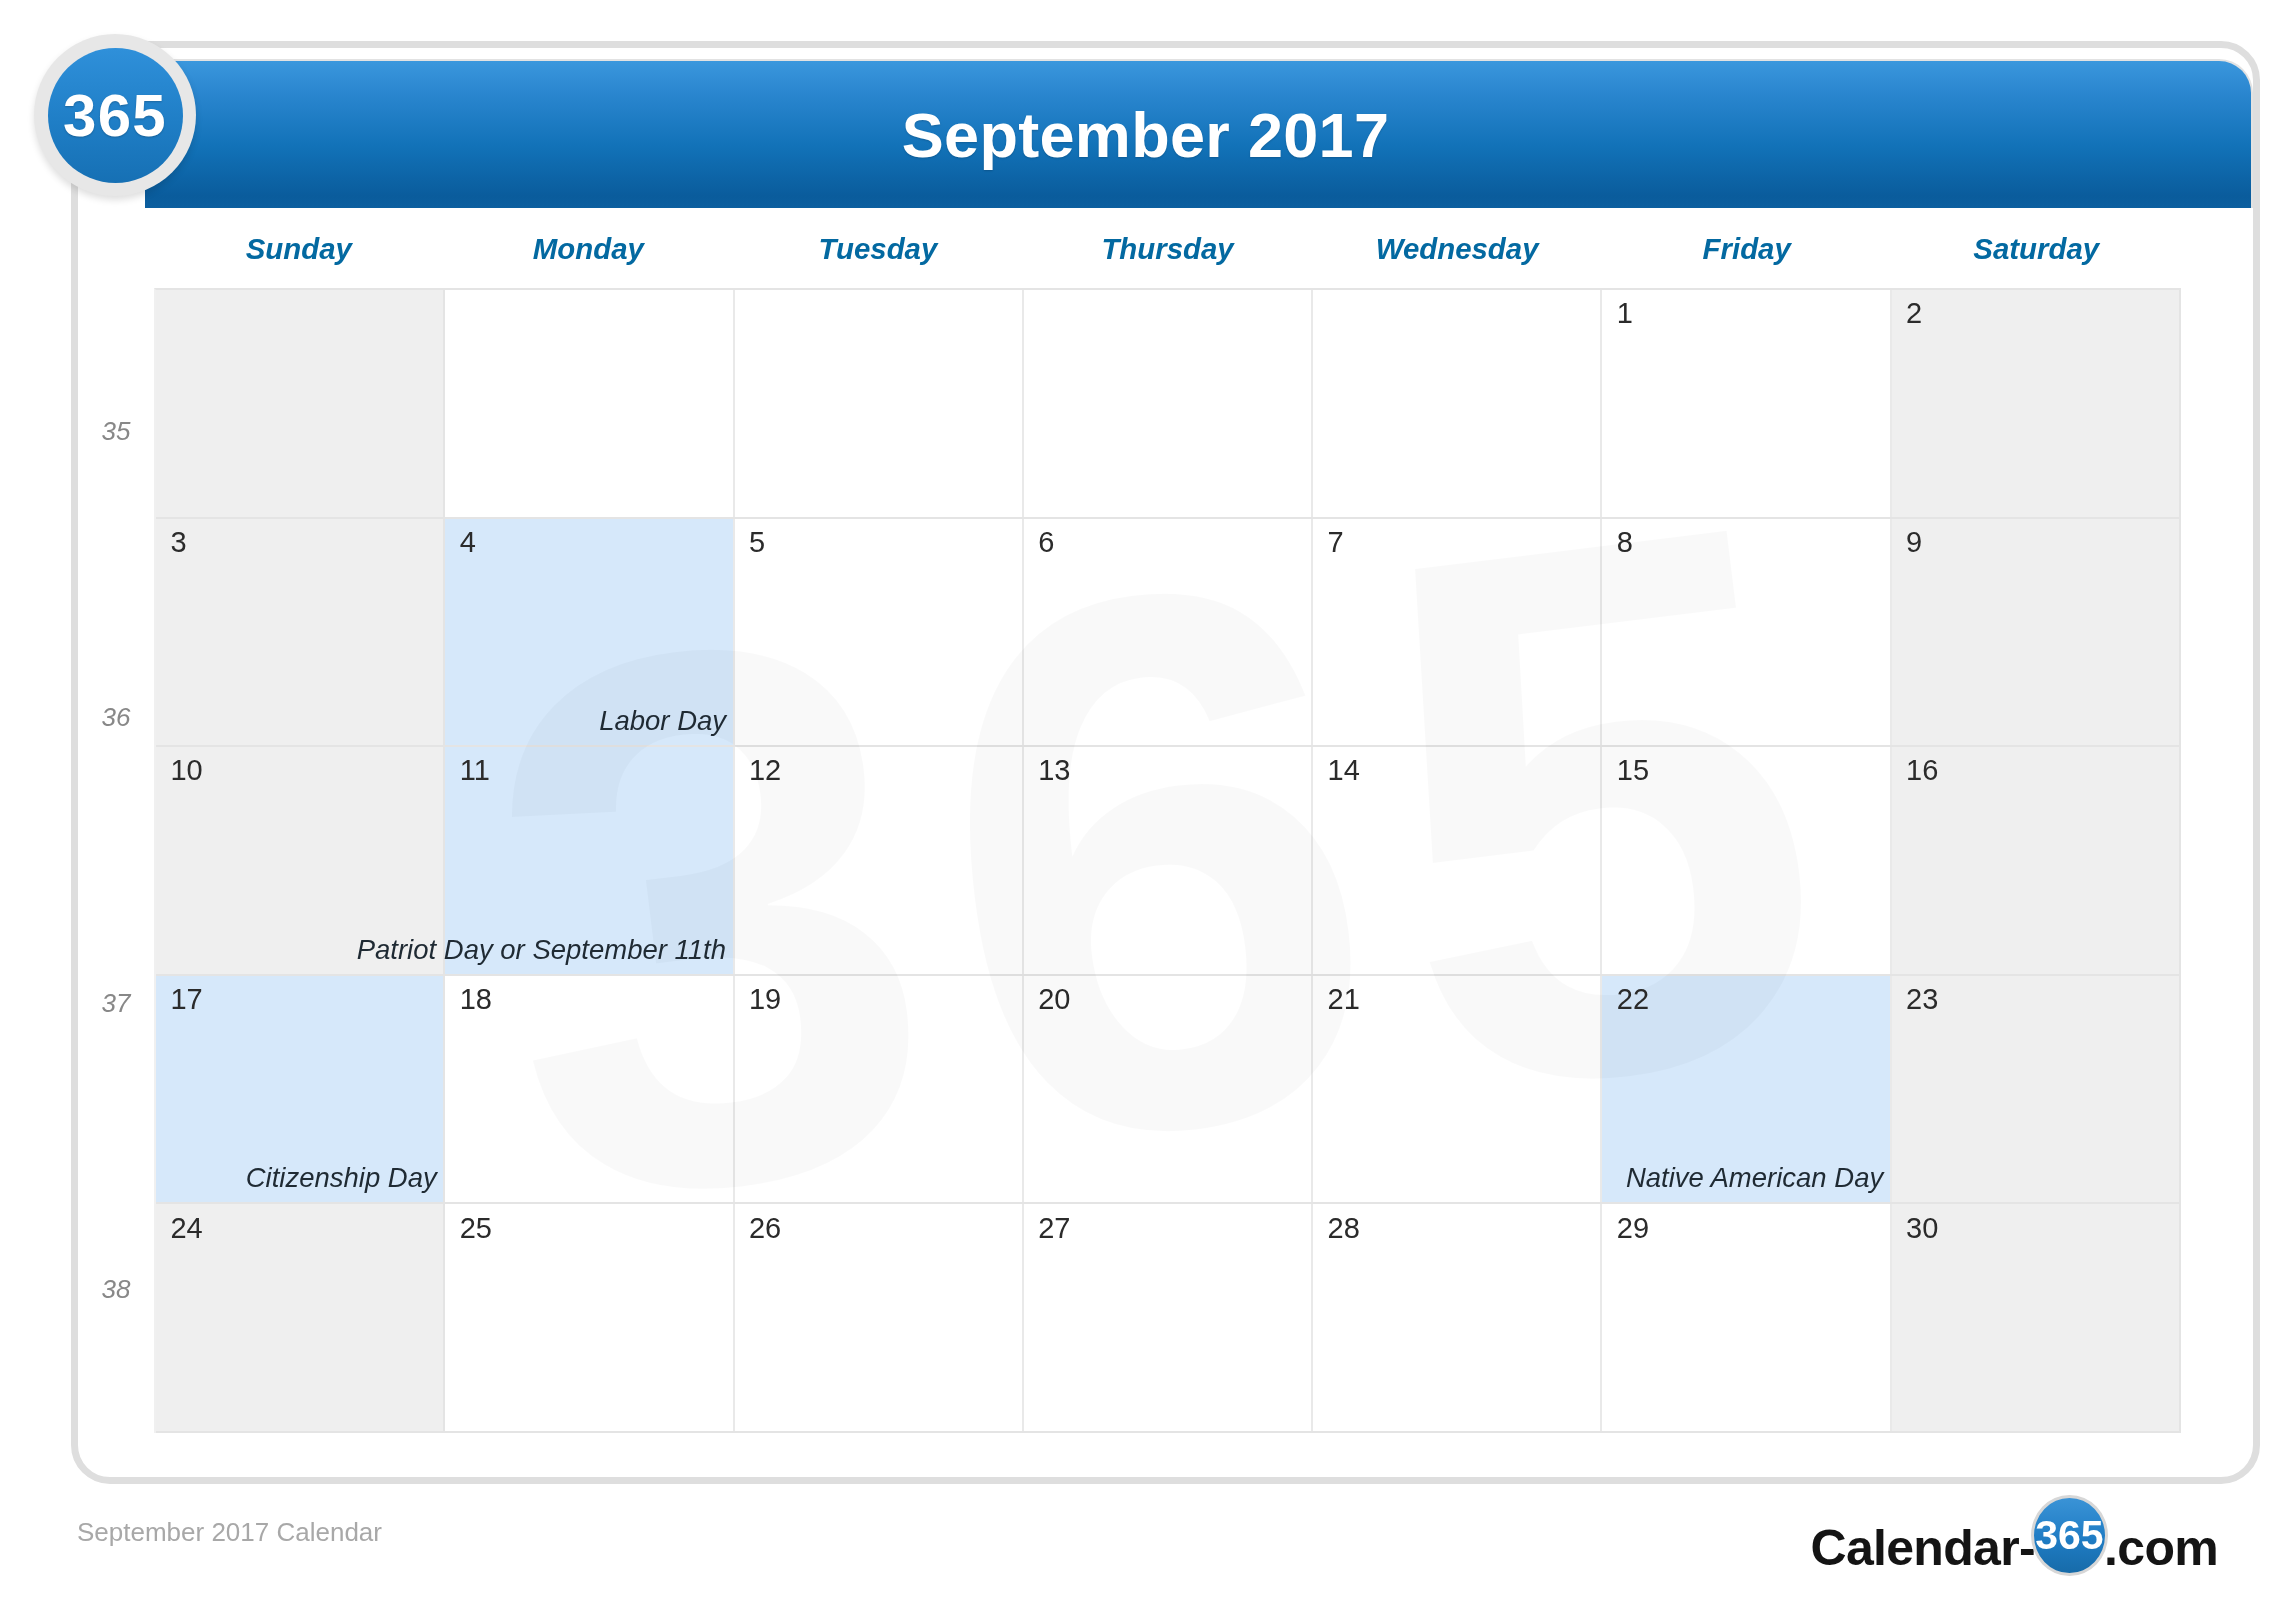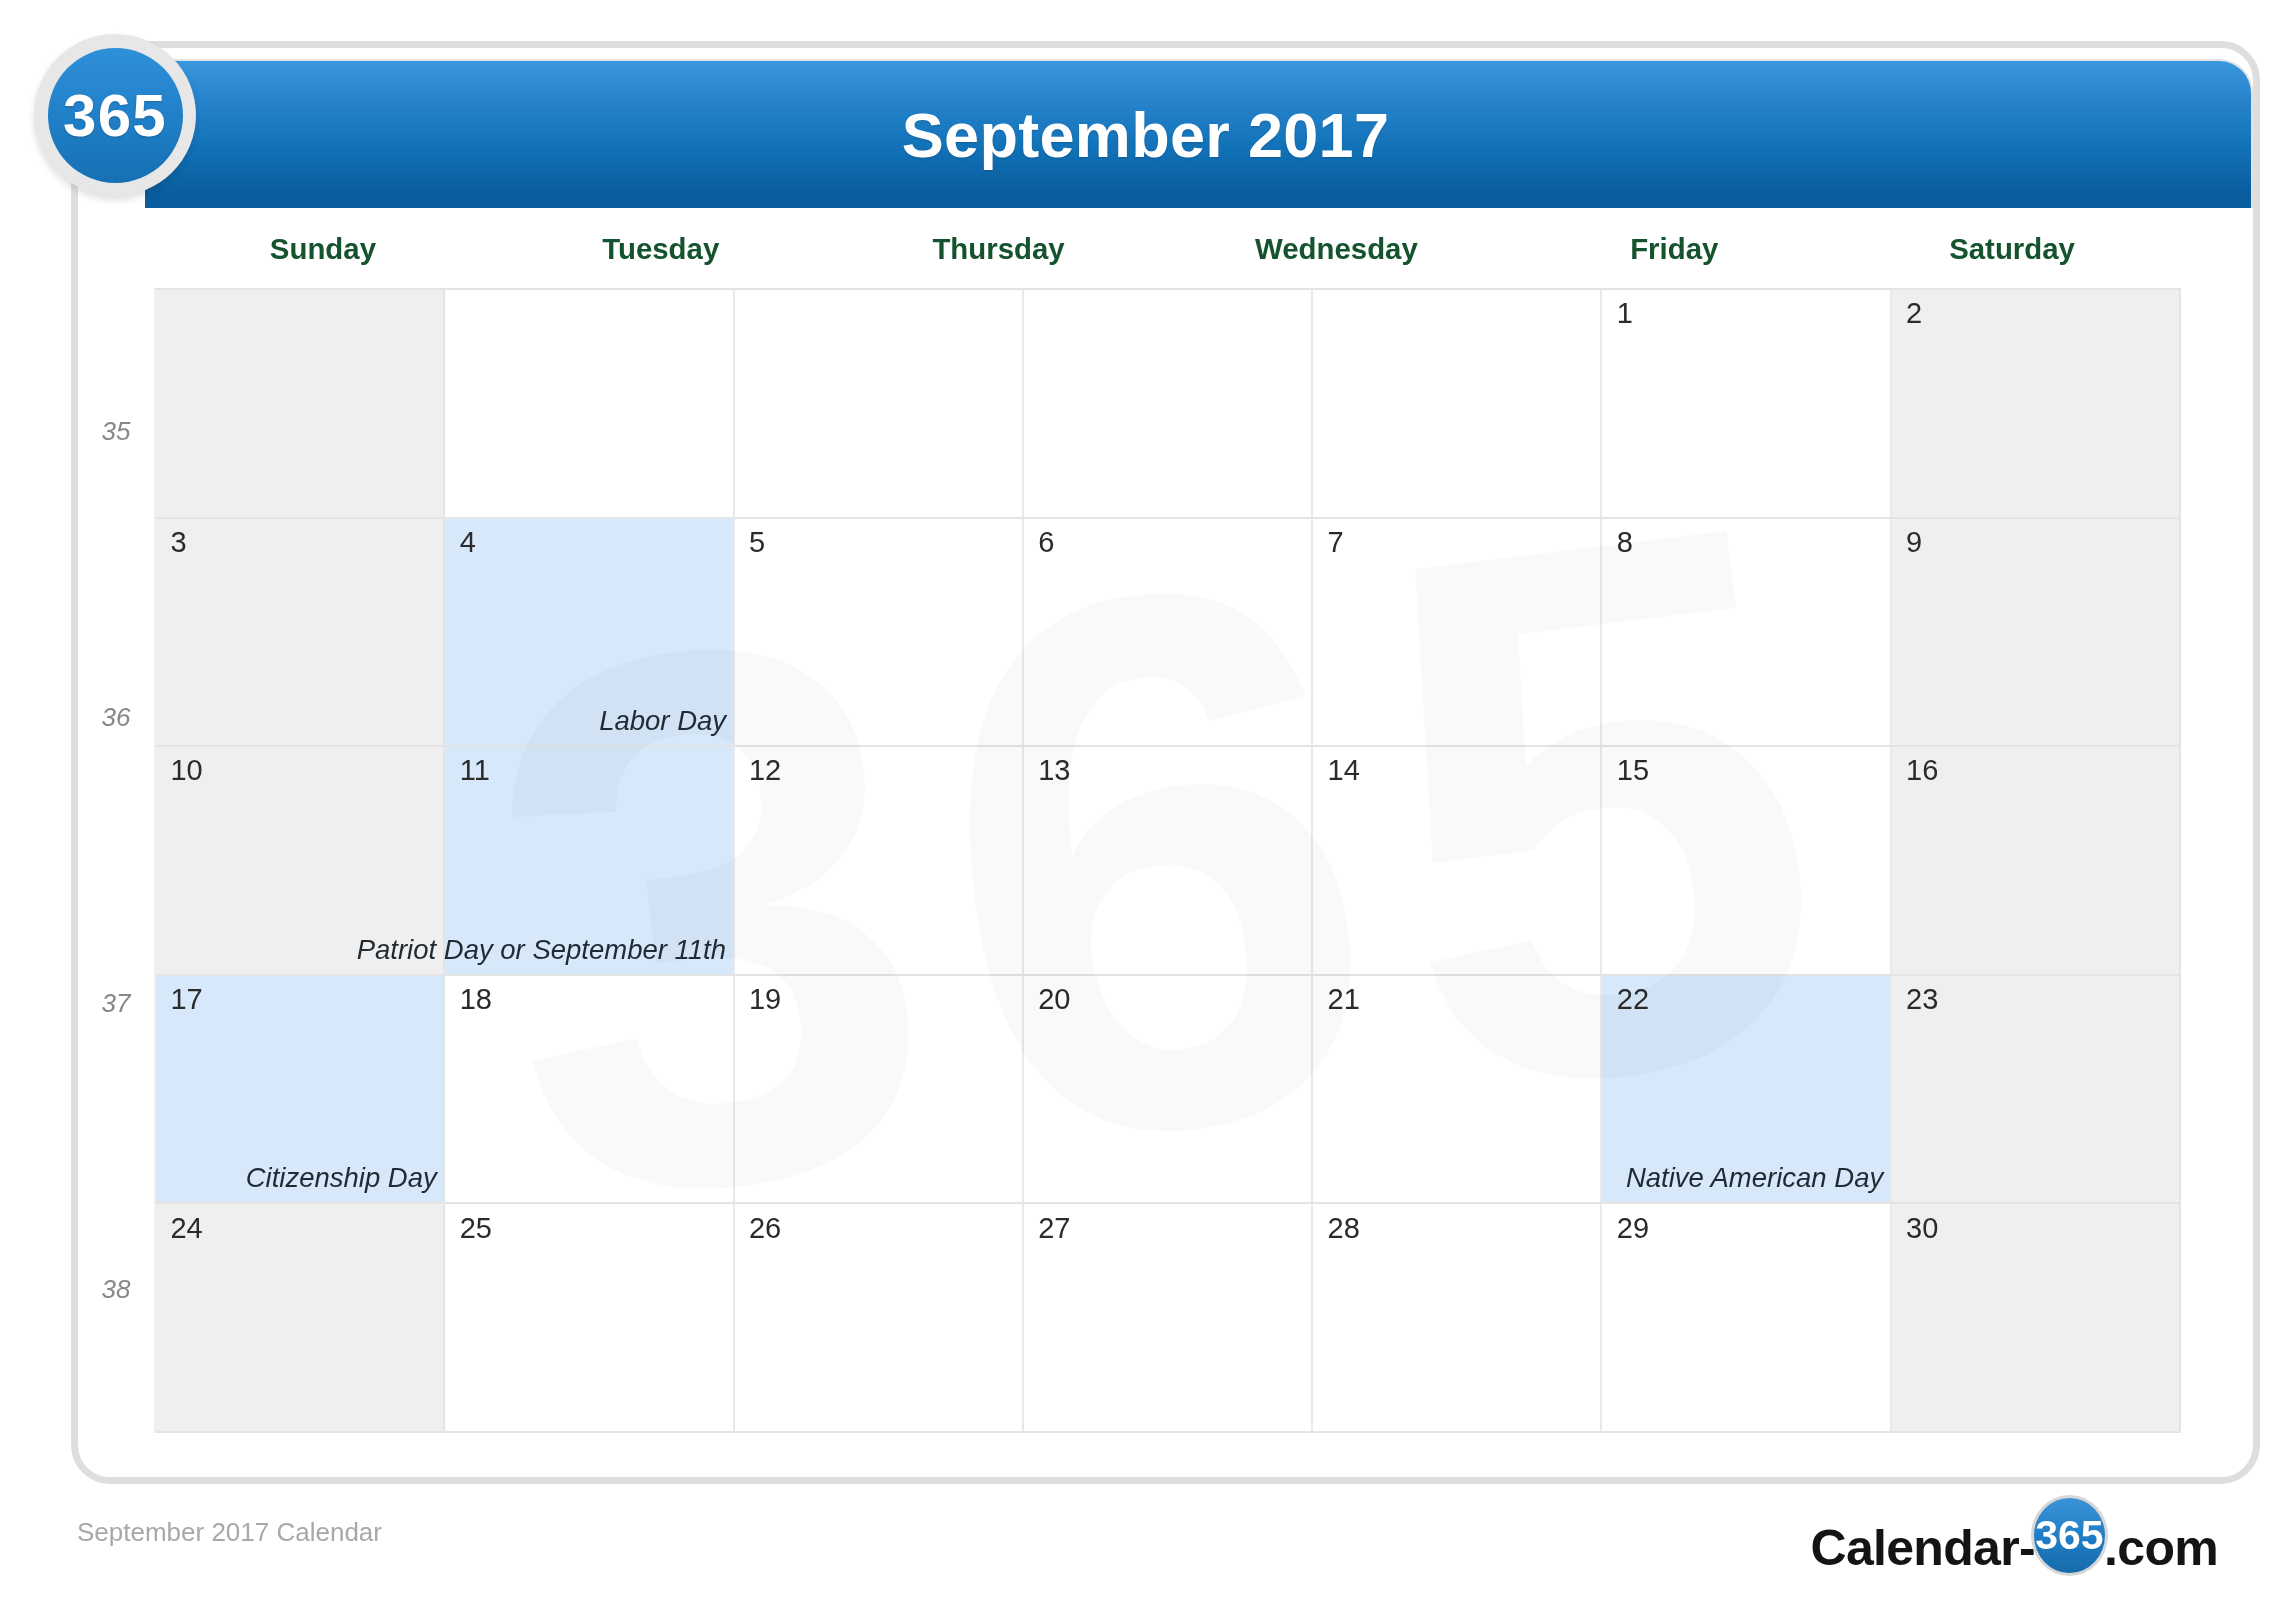--- a/index.html
+++ b/index.html
@@ -112,21 +112,22 @@
     height: 79px;
     display: flex;
   }
   .weekday-cell {
     flex: 1 1 0;
     display: flex;
     align-items: center;
     justify-content: center;
     font-size: 29.4px;
     font-weight: bold;
-    color: #14532d;
+    color: #0369a1;
+    font-style: italic;
   }
 
   
   .week-gutter {
     position: absolute;
     left: 0;
     top: 79px;
     width: 76px;
     height: 1145px;
     display: flex;
@@ -268,20 +269,21 @@
   <div class="badge-365">
     <div class="inner">
       <span>365</span>
     </div>
   </div>
 
   <div class="cal-body">
 
     <div class="weekday-row" id="weekday-row">
         <div class="weekday-cell">Sunday</div>
+        <div class="weekday-cell">Monday</div>
         <div class="weekday-cell">Tuesday</div>
         <div class="weekday-cell">Thursday</div>
         <div class="weekday-cell">Wednesday</div>
         <div class="weekday-cell">Friday</div>
         <div class="weekday-cell">Saturday</div>
       </div>
 
     <div class="week-gutter" id="week-gutter">
         <div class="week-num">35</div>
         <div class="week-num">36</div>

